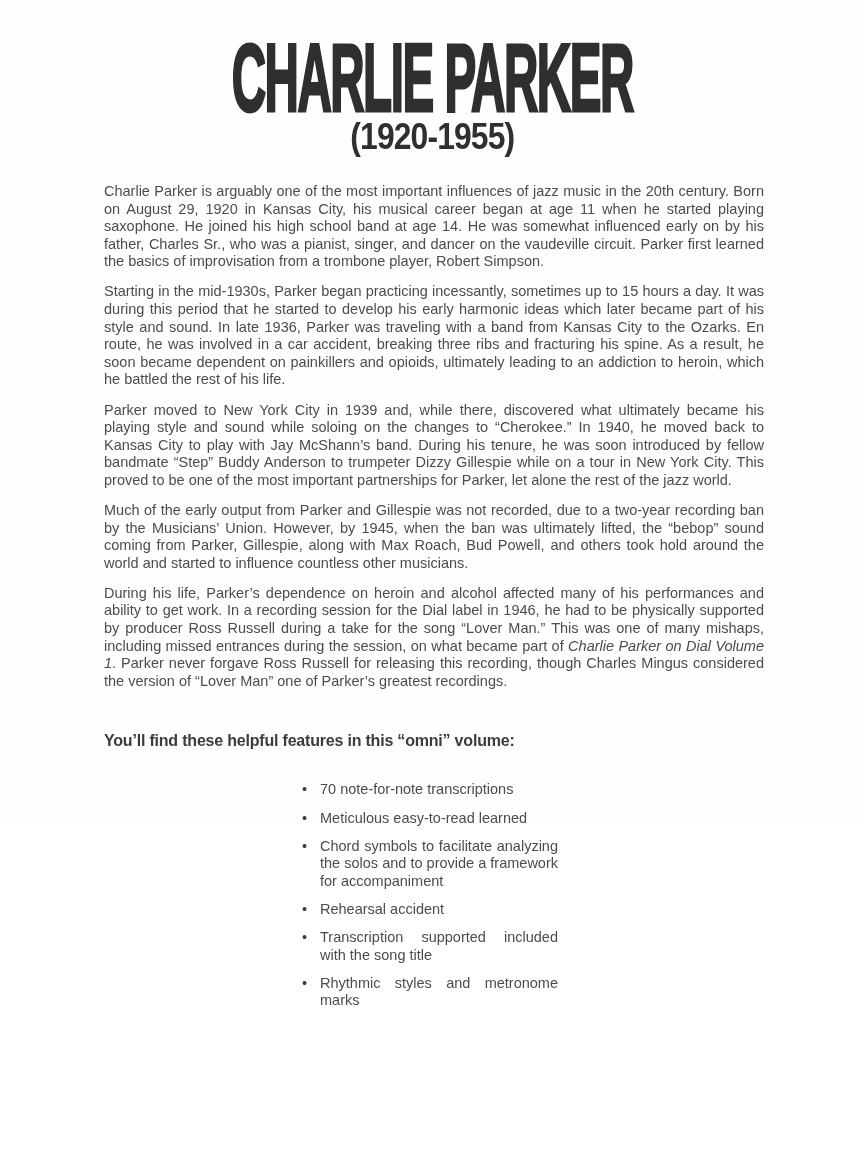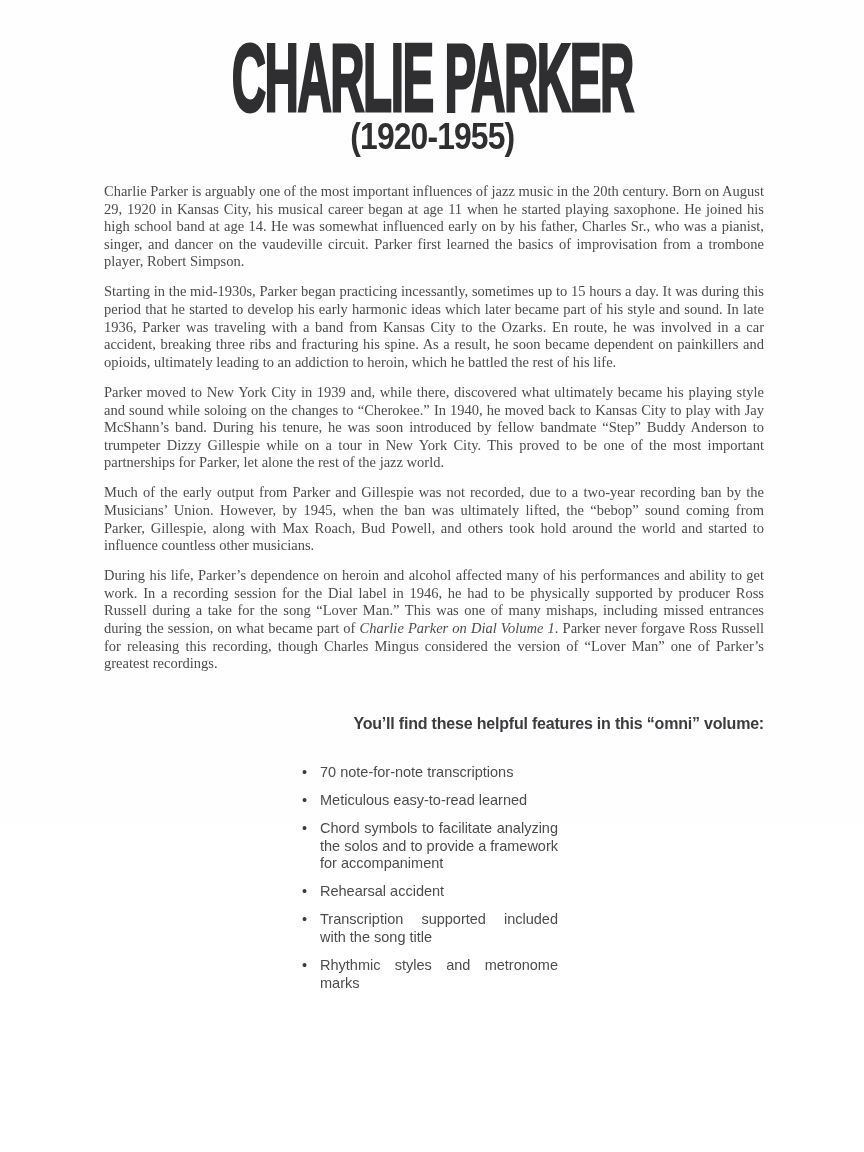--- a/index.html
+++ b/index.html
@@ -51,27 +51,26 @@
   .content {
     width: 660px;
     margin: 31px 0 0 104px;
   }
   .content p {
     font-size: 14.5px;
     line-height: 17.6px;
     text-align: justify;
     color: #4c4c4e;
     margin-bottom: 12.5px;
-    font-family: Liberation Serif, serif;
   }
   .content p em { font-style: italic; }
   
   .features-heading {
     margin-top: 42px;
-    text-align: right;
+    text-align: left;
     font-weight: 700;
     font-size: 16px;
     letter-spacing: -0.2px;
     color: #3c3c3e;
   }
   .features-list {
     list-style: none;
     margin: 31px 0 0 198px;
     width: 256px;
   }

